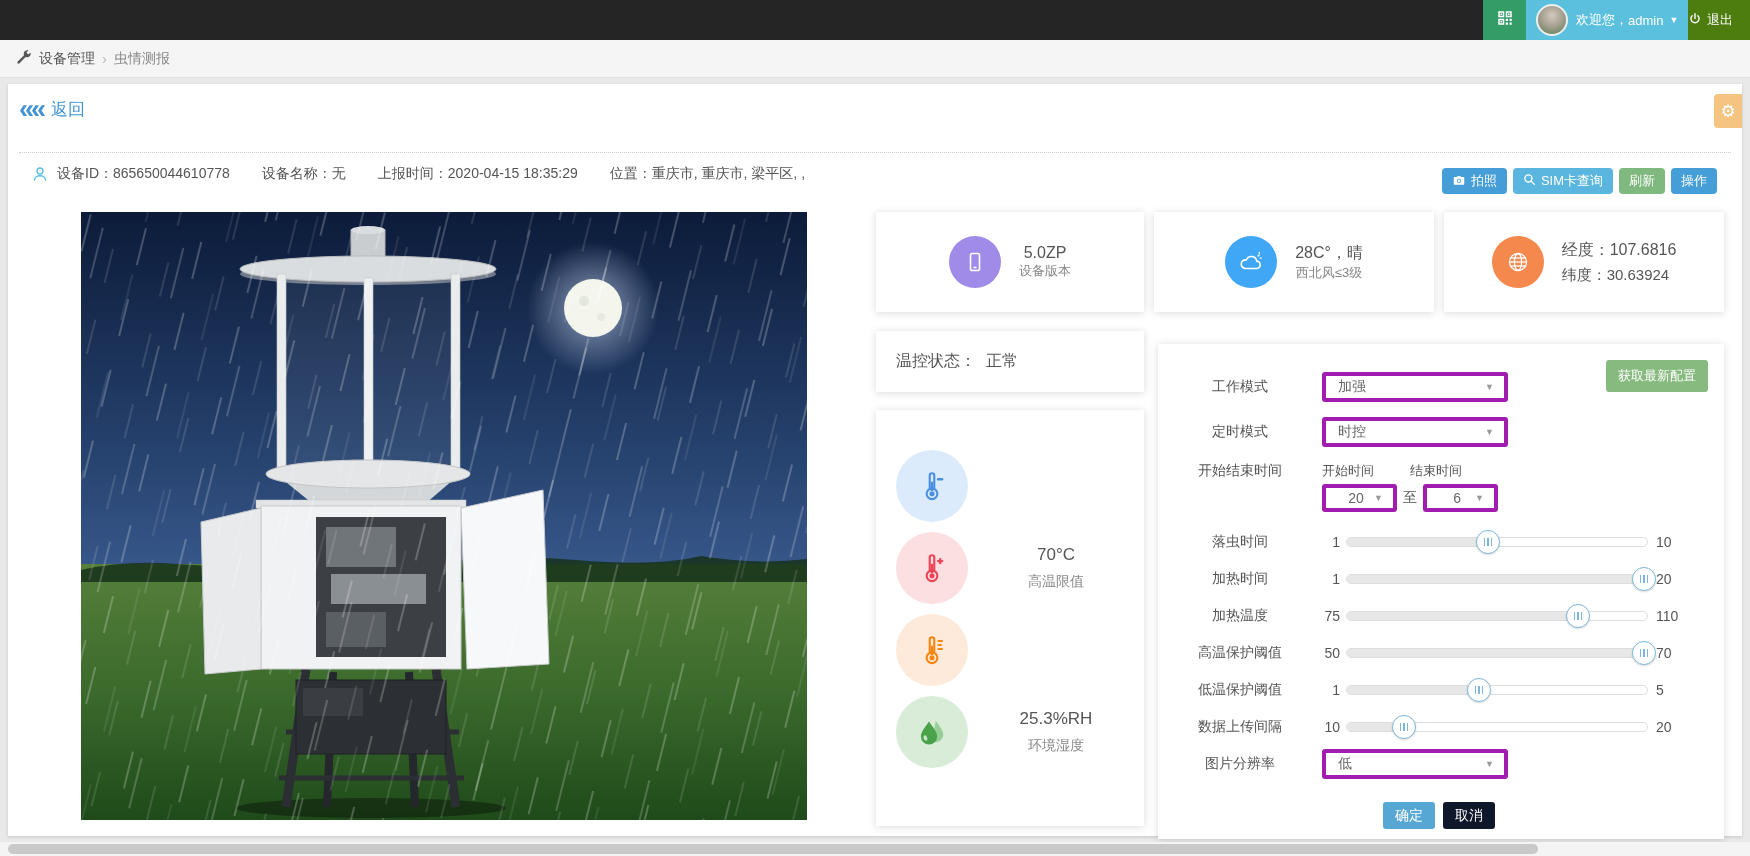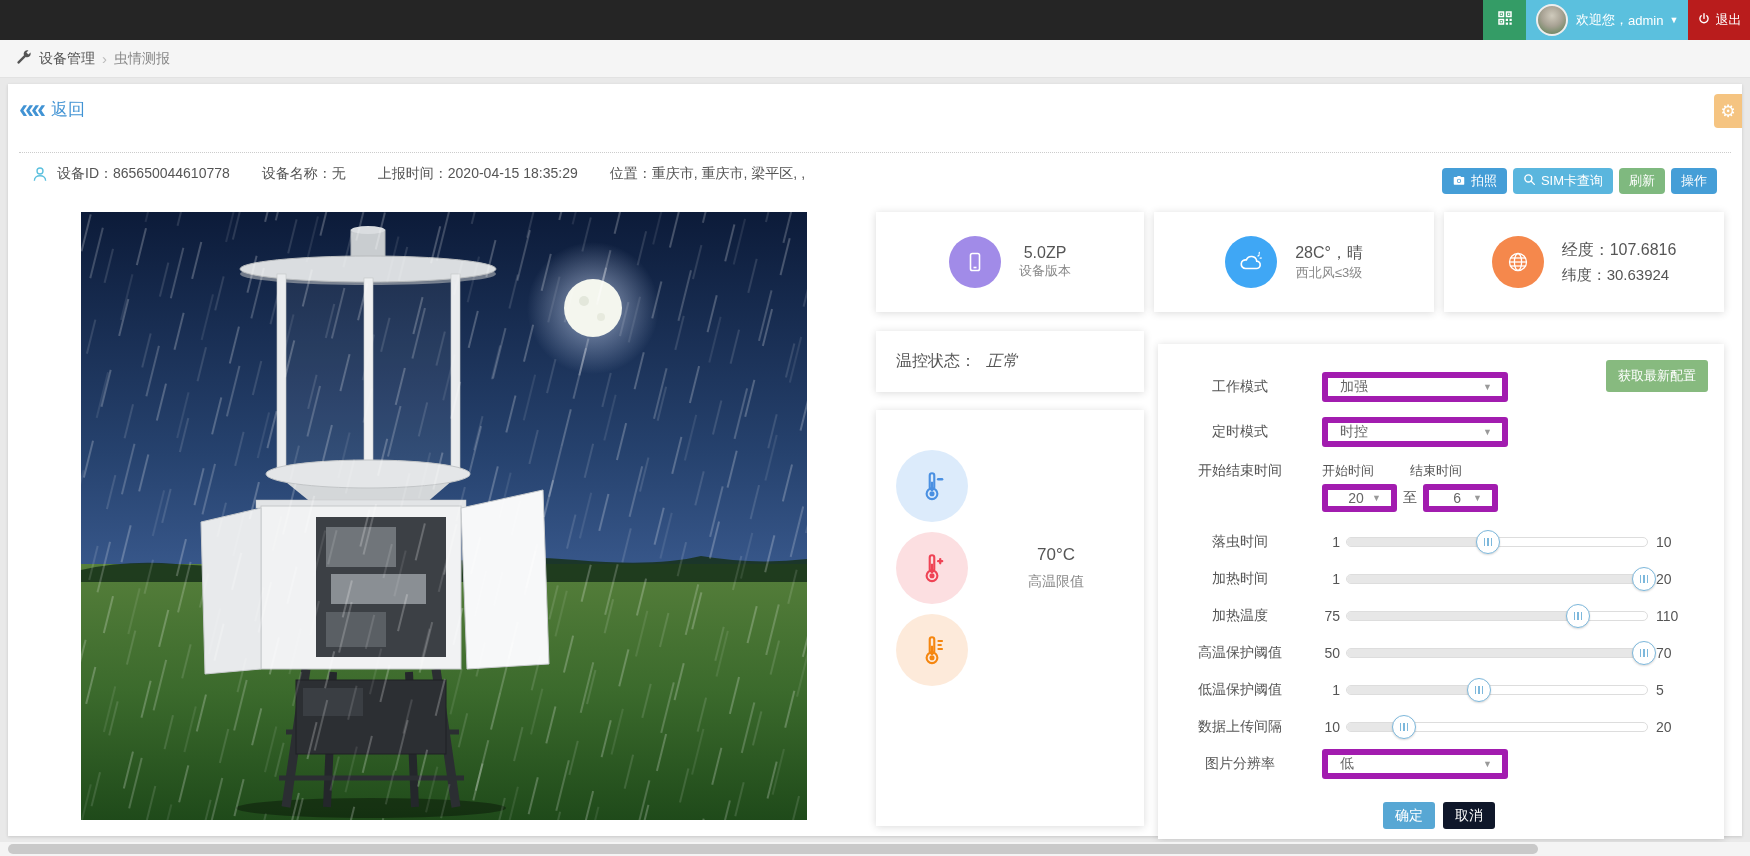--- a/index.html
+++ b/index.html
@@ -7,21 +7,21 @@
   body { font-family:"Liberation Sans","DejaVu Sans",sans-serif; background:#e9e9e9; position:relative; color:#555; }
 
   
   .topbar { position:absolute; left:0; top:0; width:1750px; height:40px; background:#252525; display:flex; justify-content:flex-end; }
   .tb-right { display:flex; height:40px; }
   .qr-btn { width:43px; height:40px; background:#349c66; display:flex; align-items:center; justify-content:center; cursor:pointer; }
   .user-sec { width:162px; height:40px; background:#5bc0de; display:flex; align-items:center; color:#fff; font-size:13px; cursor:pointer; }
   .avatar { width:32px; height:32px; border-radius:50%; margin:0 8px 0 10px; border:2px solid #eee;
             background:radial-gradient(circle at 50% 35%, #cfcabc 0%, #a8a294 45%, #7b8d6d 75%, #5f7354 100%); }
   .user-caret { font-size:9px; margin-left:6px; }
-  .logout { width:62px; height:40px; background:#b91c1c; display:flex; align-items:center; justify-content:center; gap:5px; color:#fff; font-size:13px; cursor:pointer; }
+  .logout { width:62px; height:40px; background:#4d7c0f; display:flex; align-items:center; justify-content:flex-start; gap:5px; color:#fff; font-size:13px; cursor:pointer; }
 
   
   .crumb-bar { position:absolute; left:0; top:40px; width:1750px; height:38px; background:#f5f5f5; border-bottom:1px solid #e2e2e2; display:flex; align-items:center; padding-left:16px; gap:7px; font-size:14px; }
   .crumb-sec { color:#555; }
   .crumb-sep { color:#bbb; font-size:15px; }
   .crumb-cur { color:#888; }
 
   
   .content { position:absolute; left:8px; top:84px; width:1734px; height:752px; background:#fff; box-shadow:0 1px 3px rgba(0,0,0,.15); }
 
@@ -55,35 +55,35 @@
   .icard-c { left:1436px; width:280px; }
   .icircle { width:52px; height:52px; border-radius:50%; display:flex; align-items:center; justify-content:center; flex:none; }
   .icard .t1 { font-size:16px; color:#555; }
   .icard .t2 { font-size:13px; color:#888; }
   .icard-a .itext, .icard-b .itext { text-align:center; }
   .icard-c .itext { text-align:left; }
   .icard-c .t1 { margin-bottom:5px; }
   .icard-c .t2 { font-size:15px; color:#555; }
 
   .status-card { left:868px; top:247px; width:268px; height:61px; display:flex; align-items:center; padding-left:20px; font-size:16px; color:#555; }
-  .status-card .sv { margin-left:10px;font-style:italic; }
+  .status-card .sv { margin-left:10px; }
 
   .sensor-card { left:868px; top:326px; width:268px; height:416px; padding-top:40px; }
   .sensor-row { display:flex; align-items:center; margin:0 0 10px 20px; height:72px; }
   .s-circle { width:72px; height:72px; border-radius:50%; display:flex; align-items:center; justify-content:center; flex:none; }
   .s-text { flex:1; text-align:center; }
   .s-val { font-size:17px; color:#555; margin-bottom:8px; }
   .s-lab { font-size:14px; color:#888; }
 
   
   .config-card { left:1150px; top:260px; width:566px; height:495px; padding:28px 16px 0 12px; }
   .fetch-btn { position:absolute; top:16px; right:16px; height:32px; background:#87ba7f; color:#fff; border:none; border-radius:3px; font-size:13px; padding:0 12px; cursor:pointer; font-family:inherit; }
   .f-row { display:flex; align-items:center; margin-bottom:15px; }
   .f-label { width:140px; text-align:center; margin-right:12px; font-size:14px; color:#555; flex:none; }
-  .dropdown { width:186px; height:30px; border:6px solid #a21caf; border-radius:3px; background:#fff; display:flex; align-items:center; font-size:14px; color:#666; padding:0 10px 0 12px; cursor:pointer; }
+  .dropdown { width:186px; height:30px; border:4px solid #a21caf; border-radius:3px; background:#fff; display:flex; align-items:center; font-size:14px; color:#666; padding:0 10px 0 12px; cursor:pointer; }
   .dropdown .dval { flex:1; }
   .dropdown .caret { font-size:9px; color:#999; }
   .dropdown.small { width:75px; height:28px; }
   .dropdown.small .dval { text-align:center; }
 
   .time-row { align-items:flex-start; margin-bottom:11px; }
   .tg-labels { display:flex; font-size:13px; color:#555; margin-bottom:4px; }
   .tg-labels span { width:88px; text-align:left; }
   .tg-selects { display:flex; align-items:center; }
   .to-label { margin:0 6px; font-size:14px; color:#555; }
@@ -349,20 +349,33 @@
             <circle cx="12" cy="17.5" r="3.8" fill="none" stroke="#f5860f" stroke-width="1.5"></circle>
             <circle cx="12" cy="17.5" r="1.8" fill="#f5860f"></circle>
             <rect x="11.2" y="9" width="1.6" height="6.5" fill="#f5860f"></rect>
             <rect x="15.8" y="5" width="4" height="1.4" rx=".7" fill="#f5860f"></rect>
             <rect x="15.8" y="7.8" width="3.2" height="1.4" rx=".7" fill="#f5860f"></rect>
             <rect x="15.8" y="10.6" width="4" height="1.4" rx=".7" fill="#f5860f"></rect>
           </svg>
       </div>
     </div>
 
+    <div class="sensor-row">
+      <div class="s-circle" style="background: rgb(216, 236, 216);">
+        <svg width="36" height="36" viewBox="0 0 24 24">
+            <path d="M14.5 4.5c2.6 3.9 5 6.4 5 9.3a5 5 0 0 1-7.3 4.4" fill="#8bc98b" opacity=".85"></path>
+            <path d="M10 5c2.8 4.2 5.4 6.9 5.4 10a5.4 5.4 0 0 1-10.8 0C4.6 11.9 7.2 9.2 10 5z" fill="#4aa34a"></path>
+            <ellipse cx="7.6" cy="16" rx="1.2" ry="1.8" fill="#fff" opacity=".7" transform="rotate(-20 7.6 16)"></ellipse>
+          </svg>
+      </div>
+      <div class="s-text">
+        <div class="s-val">25.3%RH</div>
+        <div class="s-lab">环境湿度</div>
+      </div>
+    </div>
 
   </div>
 
   <div class="card config-card">
     <button class="fetch-btn">获取最新配置</button>
 
     <div class="f-row">
       <span class="f-label">工作模式</span>
       <div class="dropdown">
         <span class="dval">加强</span>

